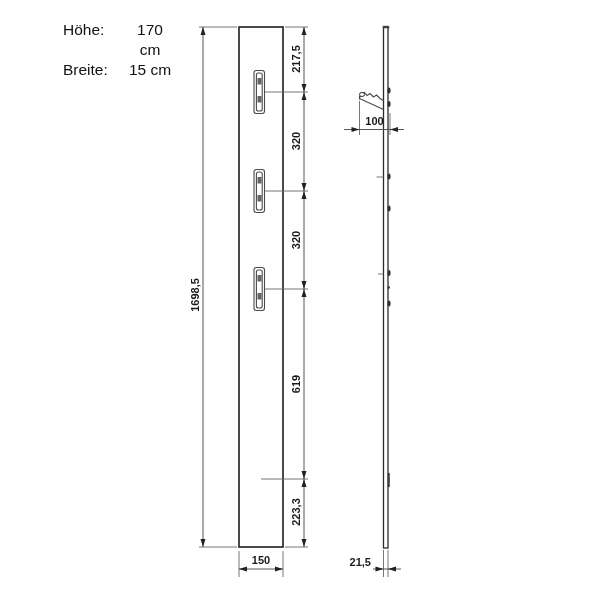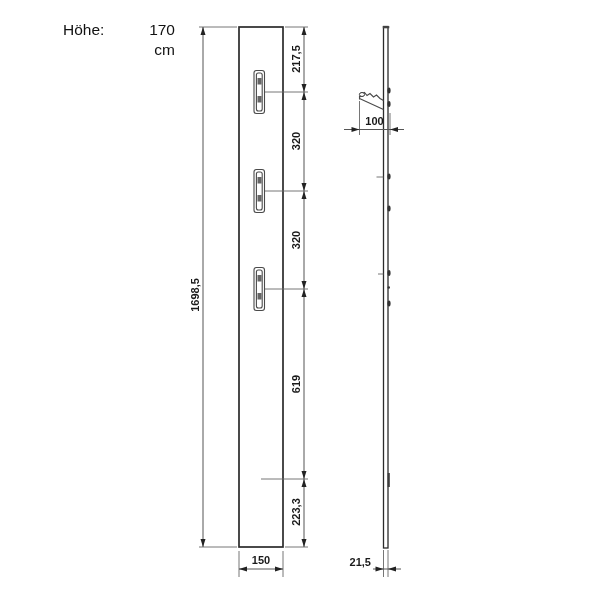--- a/index.html
+++ b/index.html
@@ -6,21 +6,21 @@
   .canvas{
     position:relative;width:480px;height:600px;background:#ffffff;
     font-family:"Liberation Sans",sans-serif;overflow:hidden;
   }
   .spec{
     position:absolute;left:63px;top:20px;color:#111;
     font-size:15.5px;line-height:20px;
   }
   .spec-row{display:flex;}
   .spec-label{display:inline-block;width:62px;text-align:left;}
-  .spec-value{display:inline-block;width:50px;text-align:right;}
+  .spec-value{display:inline-block;width:50px;text-align:center;}
   svg{position:absolute;left:0;top:0;}
   .outline{fill:#ffffff;stroke:#2b2b2b;stroke-width:1.7;}
   .thin{stroke:#4a4a4a;stroke-width:1.1;fill:none;}
   .dimline{stroke:#555;stroke-width:1;fill:none;}
   .extline{stroke:#666;stroke-width:0.9;fill:none;}
   .arrow{fill:#222;stroke:none;}
   .bump{fill:#333;stroke:none;}
   text{
     font-family:"Liberation Sans",sans-serif;
     font-size:11px;font-weight:700;fill:#1a1a1a;
@@ -28,20 +28,24 @@
 </style>
 </head>
 <body>
 
 <div class="canvas">
 
   <div class="spec">
     <div class="spec-row">
       <span class="spec-label">Höhe:</span>
       <span class="spec-value">170 cm</span>
+    </div>
+    <div class="spec-row">
+      <span class="spec-label">Breite:</span>
+      <span class="spec-value">15 cm</span>
     </div>
   </div>
 
   <svg width="600" height="600" viewBox="0 0 600 600">
 
     <g>
 
       <rect class="outline" x="239" y="27" width="44" height="520"></rect>
 
       <g>

